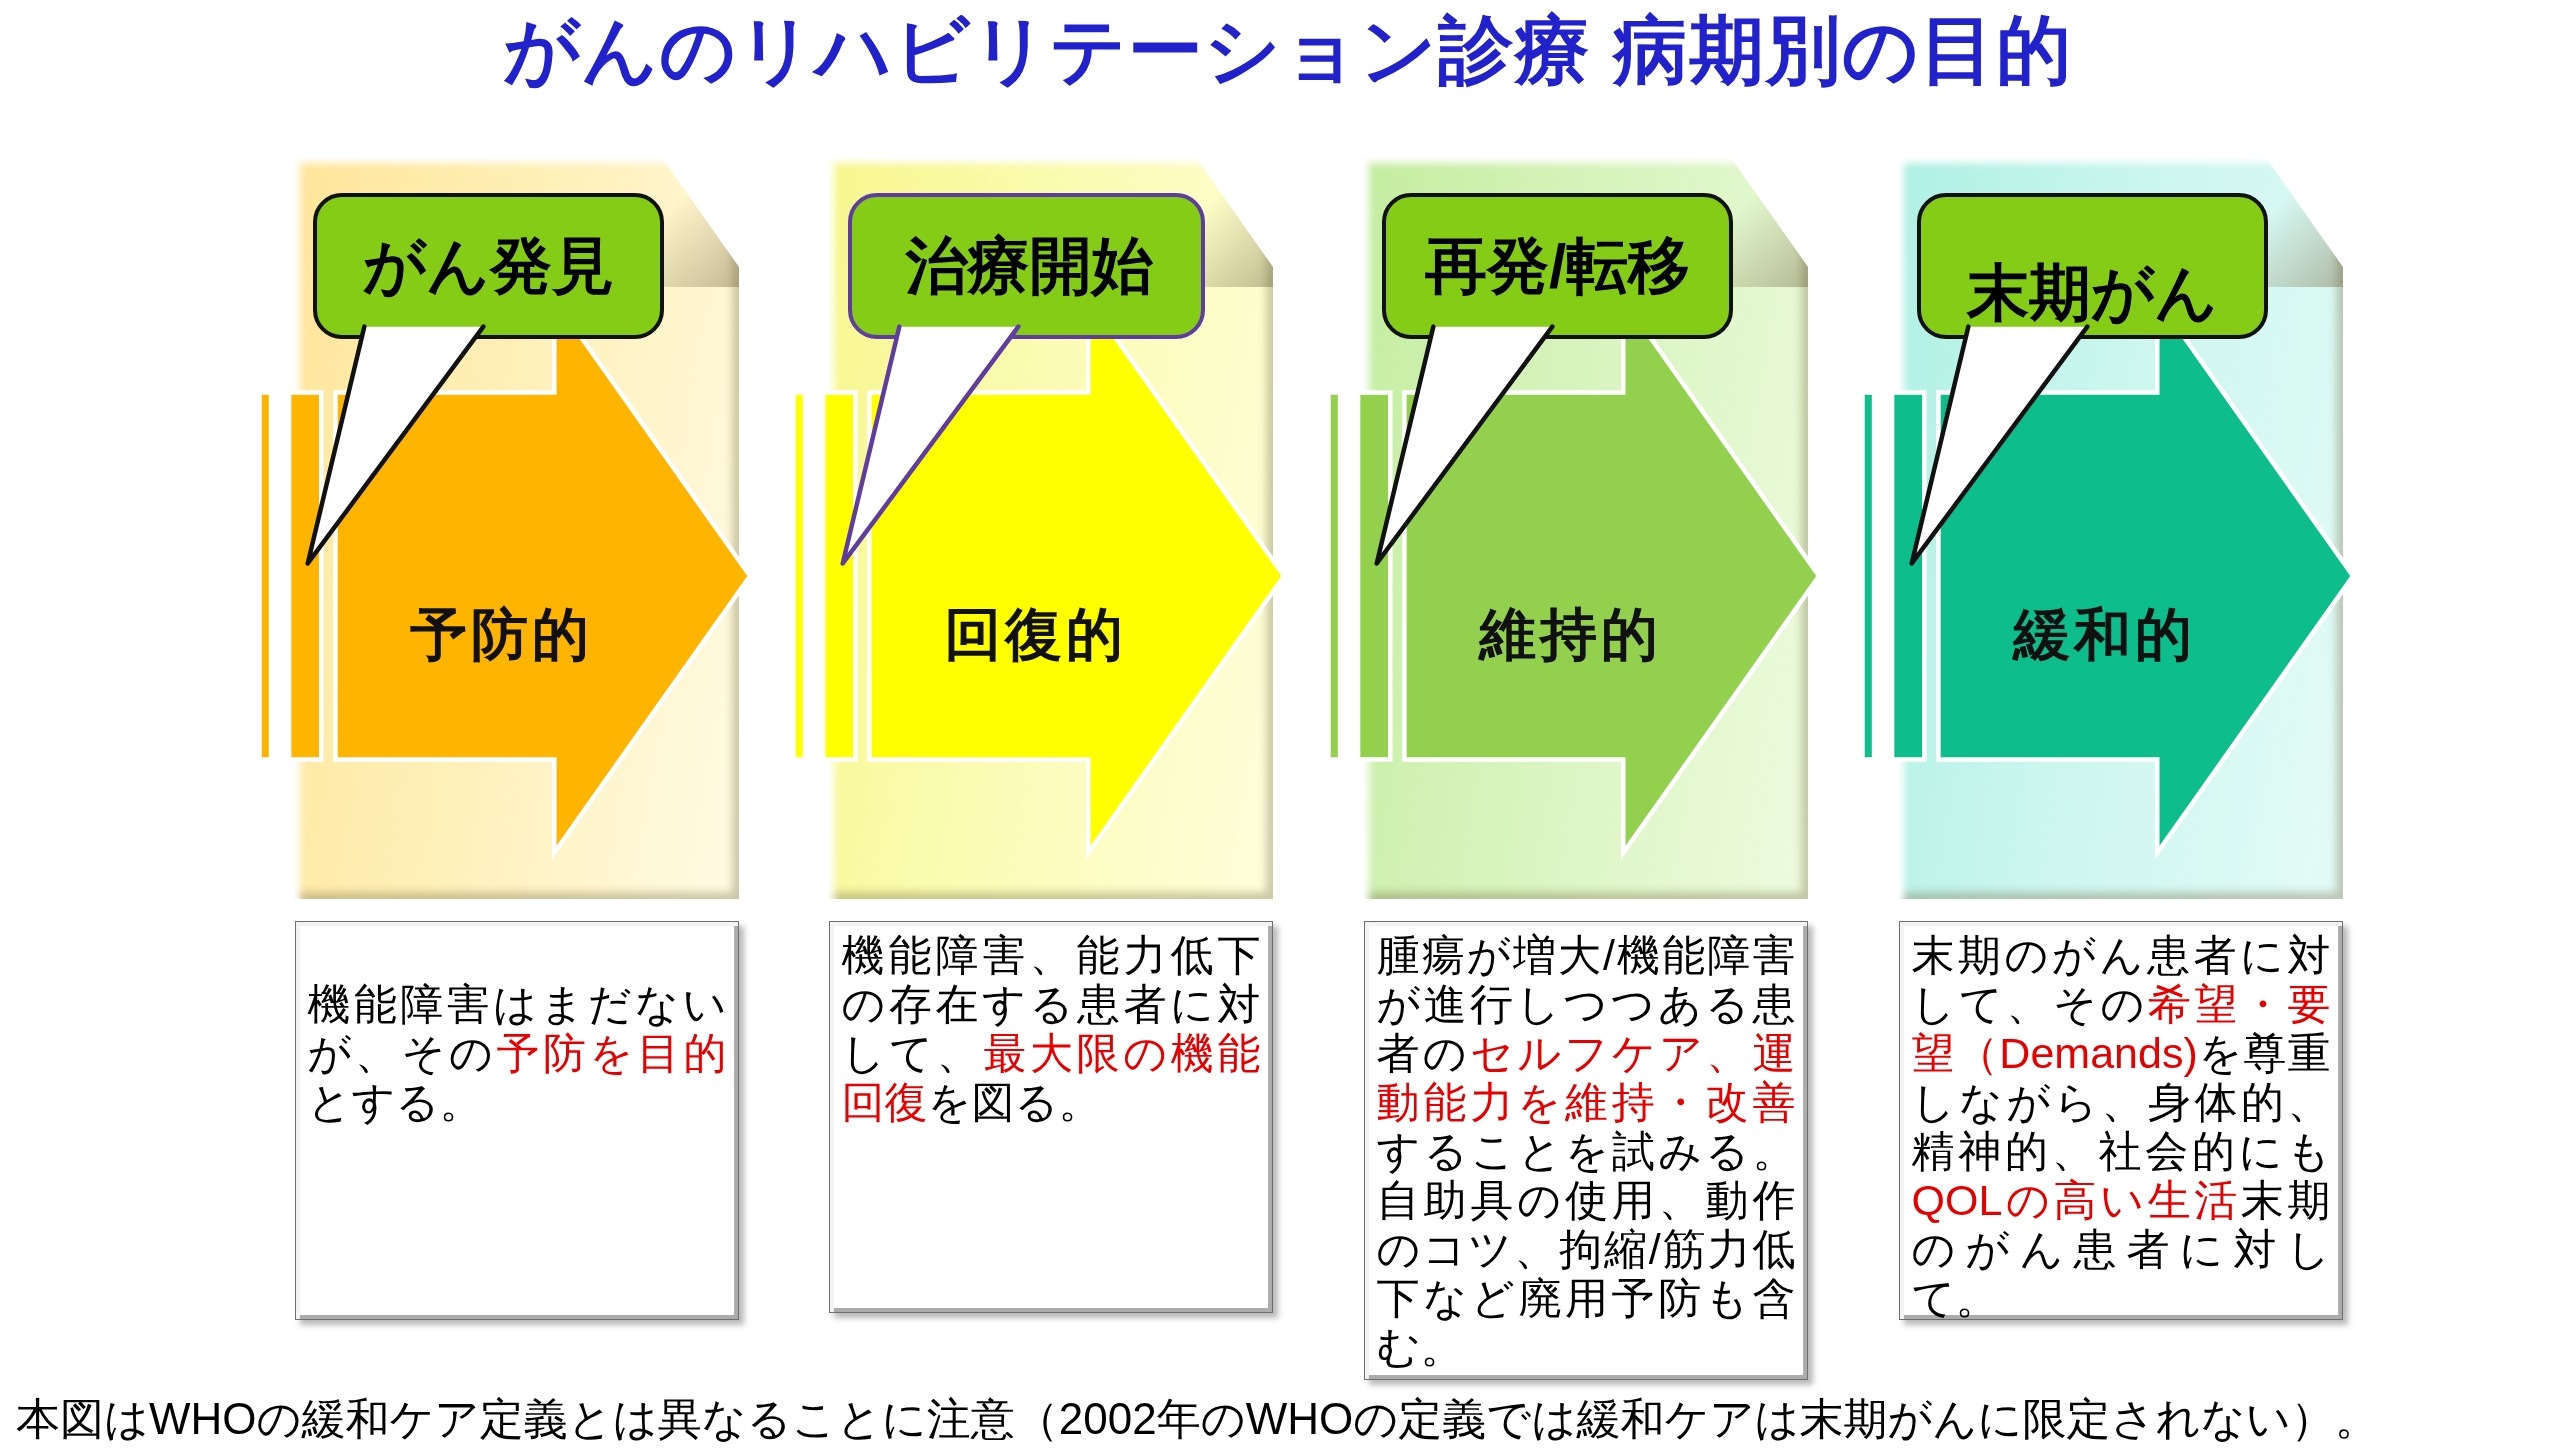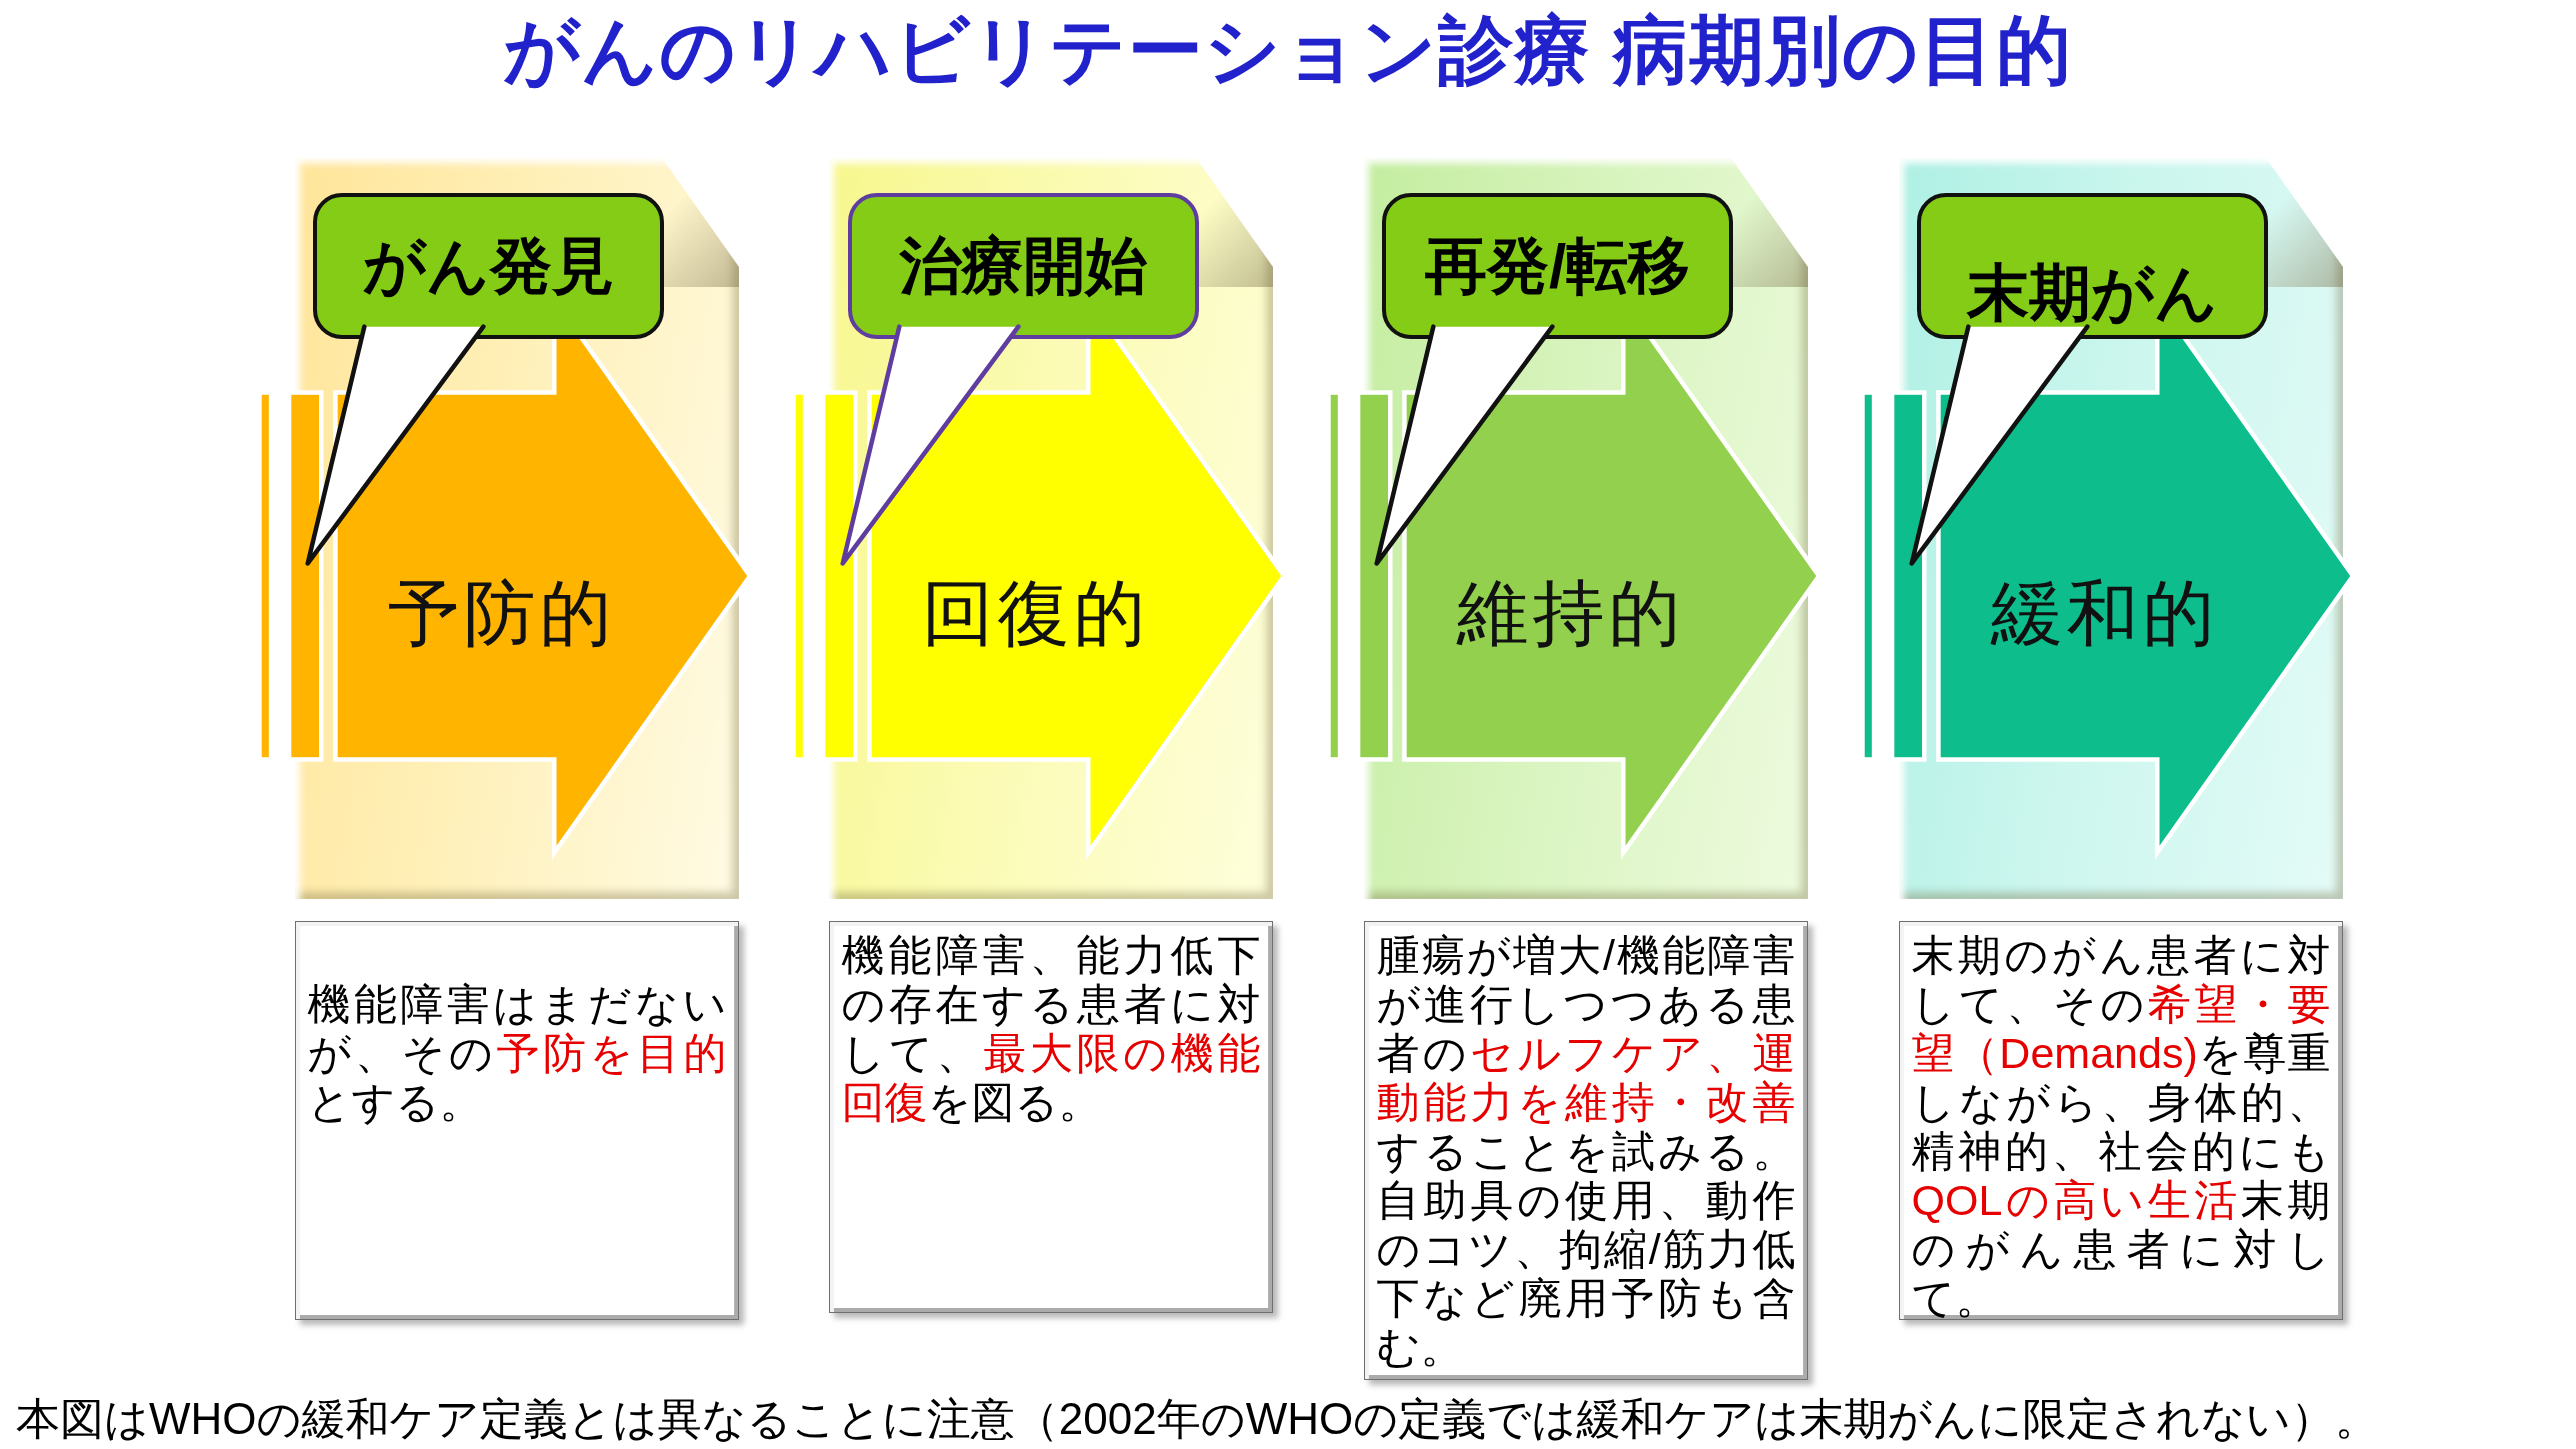--- a/index.html
+++ b/index.html
@@ -20,22 +20,22 @@
     filter:drop-shadow(3.2px 3.2px 1.9px rgba(110,110,110,.55));
     z-index:1;
   }
   .panel .fold{
     position:absolute;right:0;top:0;width:97px;height:129px;
     background:linear-gradient(315deg,rgba(120,110,70,.45),rgba(255,255,255,0) 65%);
   }
   
   .arrow-svg{position:absolute;top:296px;width:496px;height:560px;z-index:2;overflow:visible;}
   .arrow-label{
-    position:absolute;top:562px;width:335px;height:103px;z-index:3;
-    font-size:72px;font-weight:400;color:#111;text-align:center;line-height:103px;
+    position:absolute;top:583px;width:335px;height:103px;z-index:3;
+    font-size:57px;font-weight:700;color:#111;text-align:center;line-height:103px;
     letter-spacing:3.9px;white-space:nowrap;
   }
   
   .bubble{
     position:absolute;top:193px;width:343px;height:138px;z-index:4;
     background:#84cc16;border:4.5px solid #111;border-radius:29px;
     display:flex;align-items:center;justify-content:center;
     font-size:62px;font-weight:600;color:#000;white-space:nowrap;
   }
   .tail-svg{position:absolute;top:325px;width:193px;height:242px;z-index:5;overflow:visible;}
@@ -79,21 +79,21 @@
 
 <div class="panel" style="left: 829px; background-image: linear-gradient(100deg, rgb(247, 247, 142) 0%, rgb(251, 251, 180) 45%, rgb(254, 254, 220) 100%);">
   <div class="fold"></div>
 </div>
 <svg class="arrow-svg" style="left:792px" viewBox="0 0 770 870">
   <rect x="2" y="150" width="18" height="570" stroke="#fff" stroke-width="7" style="fill: rgb(255, 255, 0);"></rect>
   <rect x="48" y="150" width="50" height="570" stroke="#fff" stroke-width="7" style="fill: rgb(255, 255, 0);"></rect>
   <path d="M120,150 L460,150 L460,5 L764,435 L460,865 L460,720 L120,720 Z" stroke="#fff" stroke-width="7" style="fill: rgb(255, 255, 0);"></path>
 </svg>
 <div class="arrow-label" style="left:868px">回復的</div>
-<div class="bubble" style="left: 848px; border-color: rgb(95, 61, 160);">
+<div class="bubble" style="left: 848px; border-color: rgb(95, 61, 160); padding-left: 6px;">
   <span>治療開始</span>
 </div>
 <svg class="tail-svg" style="left:835px" viewBox="0 0 300 375">
   <polygon points="100,2 285,2 12,370" fill="#ffffff"></polygon>
   <path d="M100,2 L12,370 M285,2 L12,370" fill="none" stroke-width="7" stroke-linecap="round" style="stroke: rgb(95, 61, 160);"></path>
 </svg>
 <div class="desc" style="left:829px;height:392px"><span>機能障害、能力低下の存在する患者に対して、</span><span class="seg-red">最大限の機能回復</span><span>を図る。</span></div>
 
 <div class="panel" style="left: 1364px; background-image: linear-gradient(100deg, rgb(196, 237, 160) 0%, rgb(216, 244, 190) 45%, rgb(238, 251, 223) 100%);">
   <div class="fold"></div>

